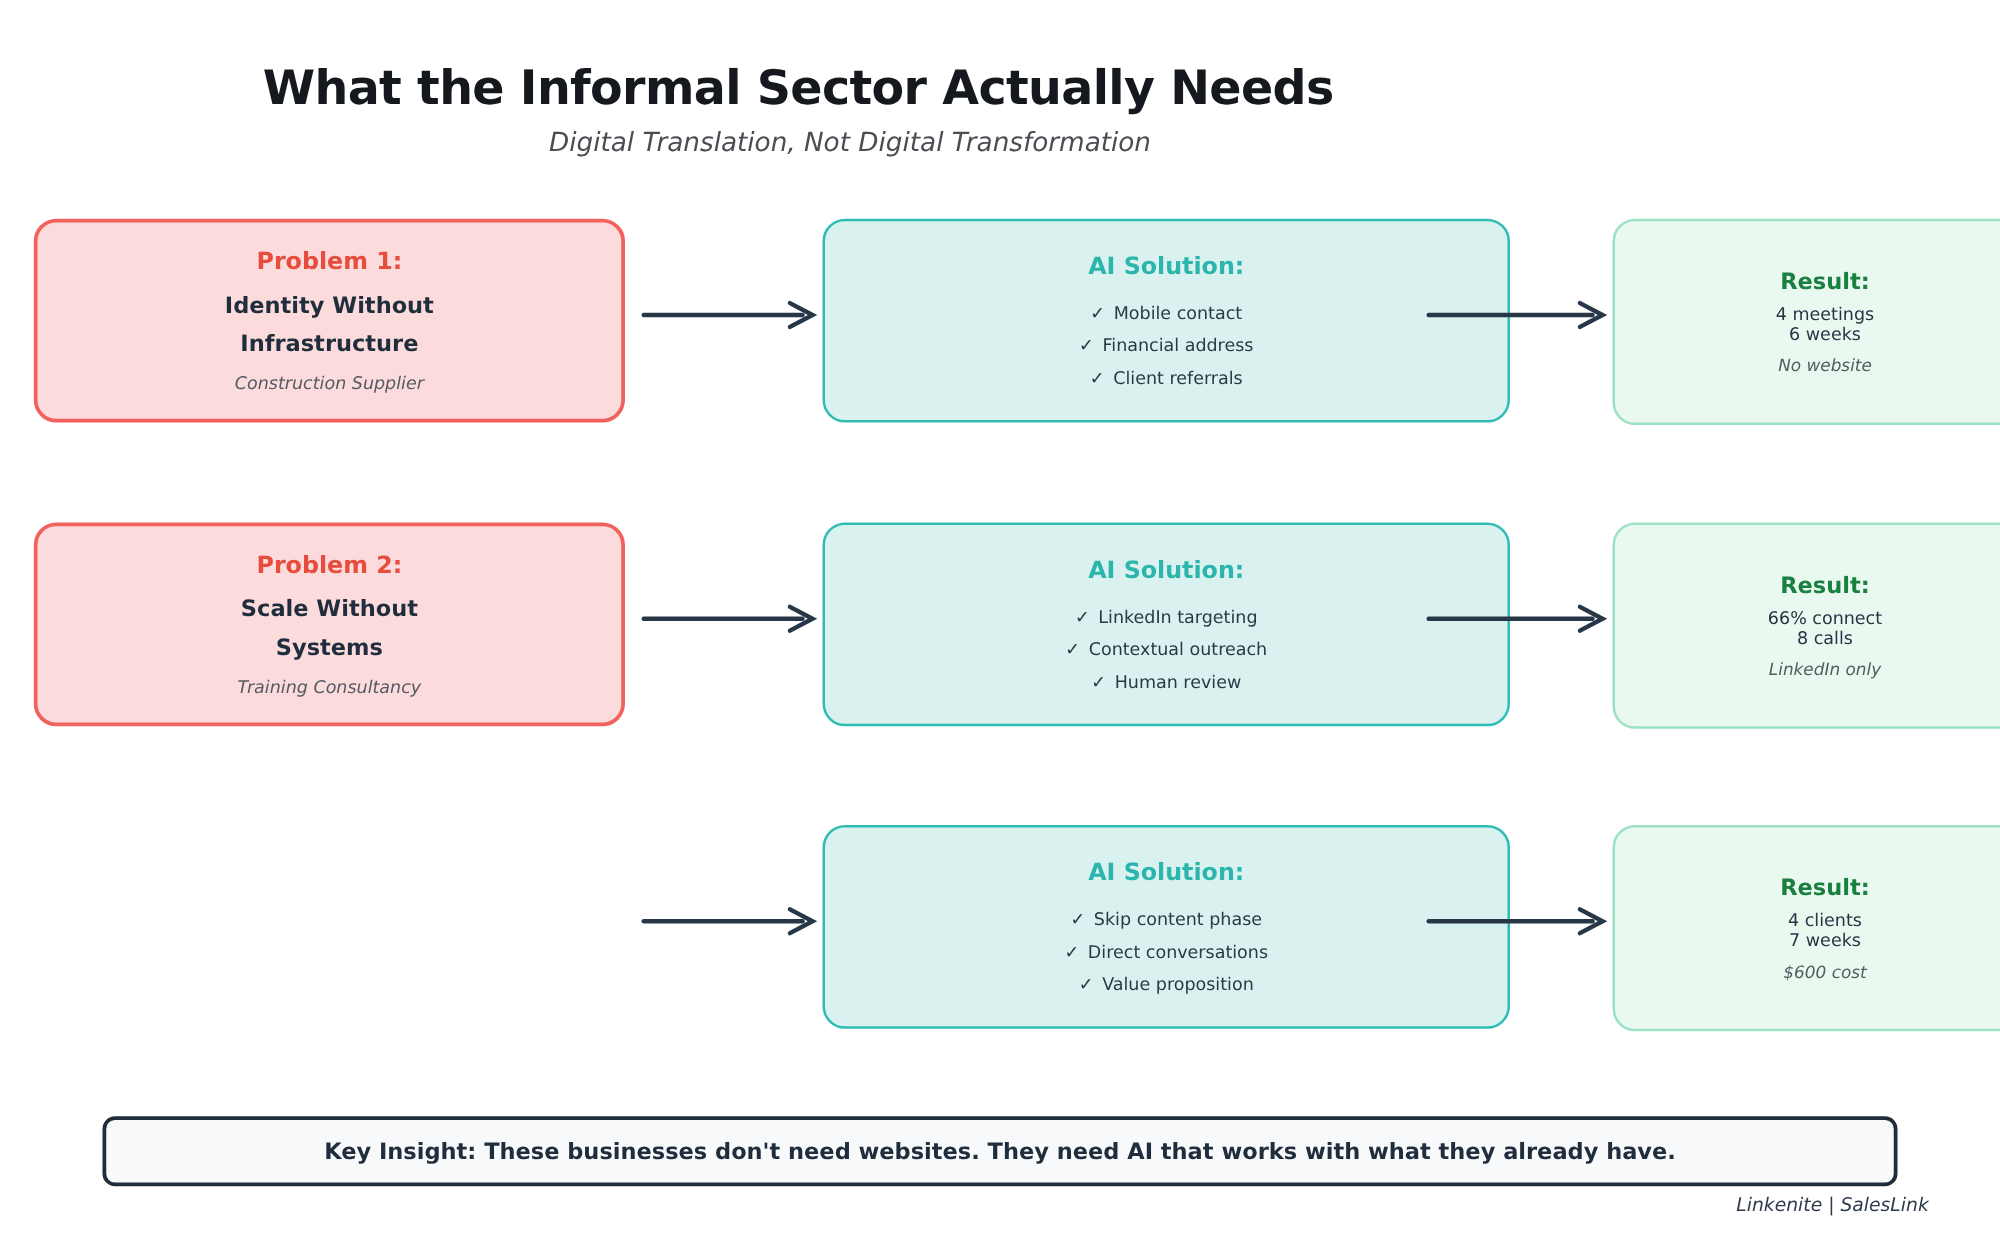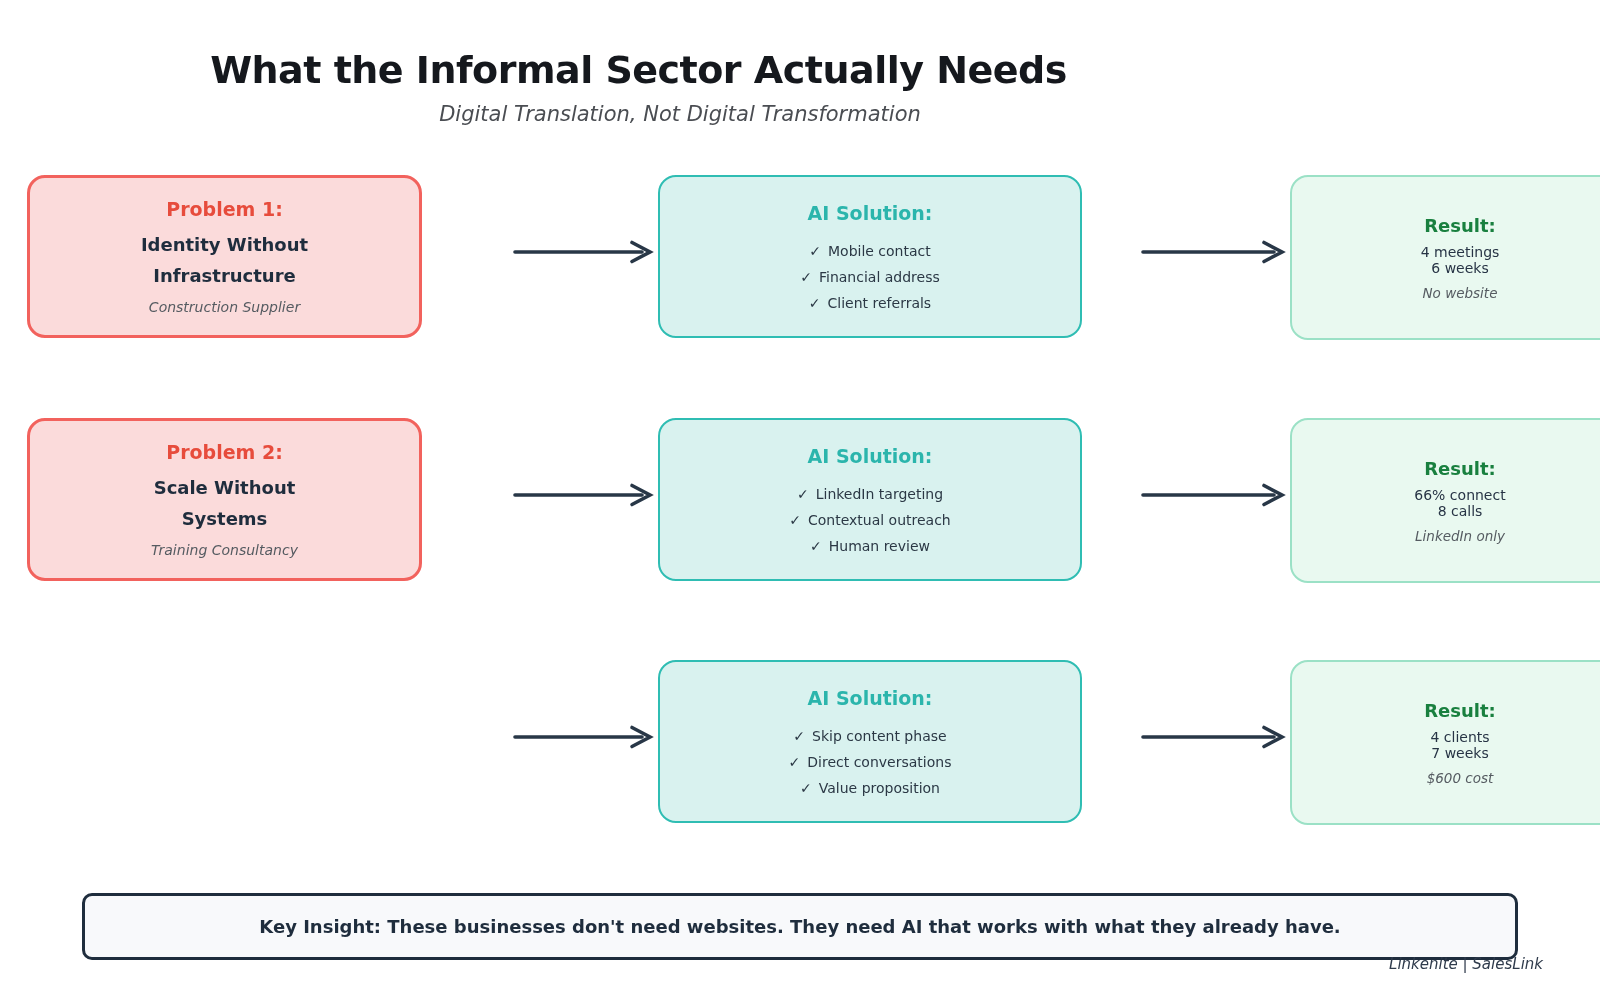--- a/index.html
+++ b/index.html
@@ -17,26 +17,26 @@
   }
   .row{position:absolute;left:0;width:1600px;height:165px;}
   .row1{top:175px}.row2{top:418px}.row3{top:660px}
 
   .box{
     position:absolute;box-sizing:border-box;border-radius:18px;
     display:flex;flex-direction:column;align-items:center;justify-content:center;
     text-align:center;
   }
   .problem{
-    left:27px;width:395px;height:163px;
+    left:27px;width:473px;height:163px;
     background:var(--problem-fill,#fbdbdb);
     border:3px solid var(--problem-border,#f2625d);
   }
   .solution{
-    left:658px;width:424px;height:163px;
+    left:658px;width:550px;height:163px;
     background:var(--solution-fill,#d9f2ef);
     border:2.5px solid var(--solution-border,#2fbdb3);
   }
   .result{
     left:1290px;width:340px;height:165px;
     background:var(--result-fill,#e9f9f0);
     border:2.5px solid var(--result-border,#9be1c6);
   }
   .p-title{font-size:19px;font-weight:bold;color:var(--problem-title,#e74c3c);margin-bottom:4px;}
   .p-line{font-size:18px;font-weight:bold;color:var(--text-dark,#1f2d3d);margin-top:10px;}
@@ -51,21 +51,21 @@
   .r-note{font-size:13.5px;font-style:italic;color:var(--text-muted,#555b61);margin-top:9px;}
 
   .arrow{position:absolute;top:63px;height:28px;}
   .arrow1{left:512px;width:146px;}
   .arrow2{left:1140px;width:150px;}
   .arrow line,.arrow polyline{
     stroke:var(--arrow,#283747);stroke-width:3.6;fill:none;stroke-linecap:round;
   }
 
   .insight-bar{
-    position:absolute;left:82px;top:893px;width:1436px;height:67px;box-sizing:border-box;
+    position:absolute;left:82px;top:893px;width:1436px;height:56px;box-sizing:border-box;
     background:var(--insight-bg,#f8f9fb);
     border:3px solid var(--insight-border,#1f2d3d);border-radius:10px;
     display:flex;align-items:center;justify-content:center;
   }
   .insight-text{font-size:18px;font-weight:bold;color:var(--text-dark,#1f2d3d);}
   .footer-credit{
     position:absolute;top:955px;right:57px;
     font-size:15px;font-style:italic;color:#2f3b4c;
   }
 </style>

